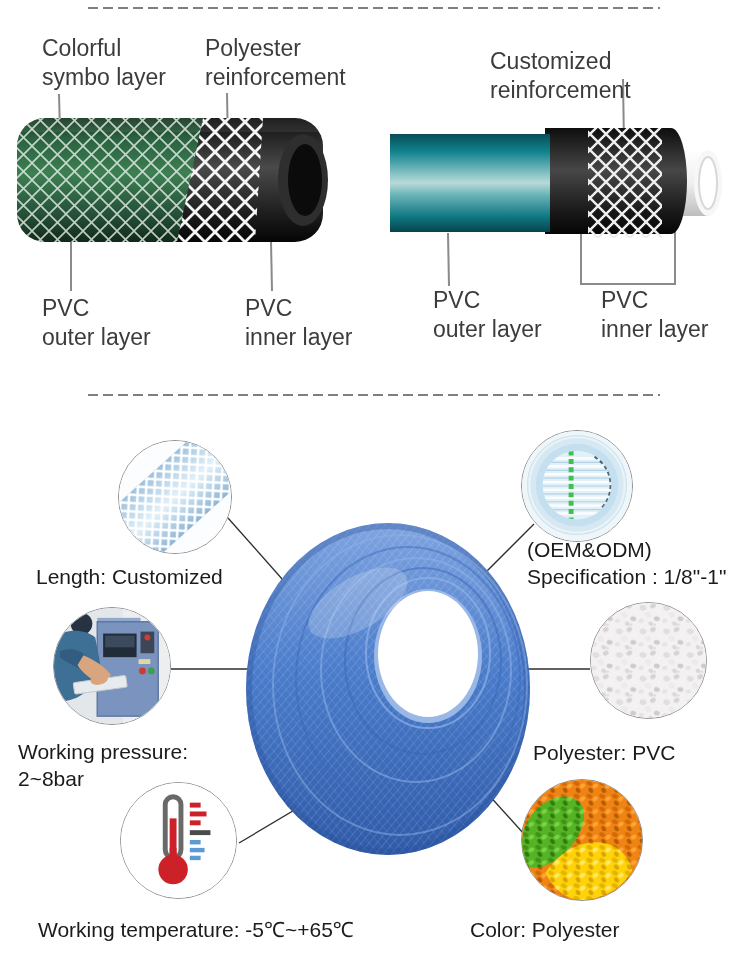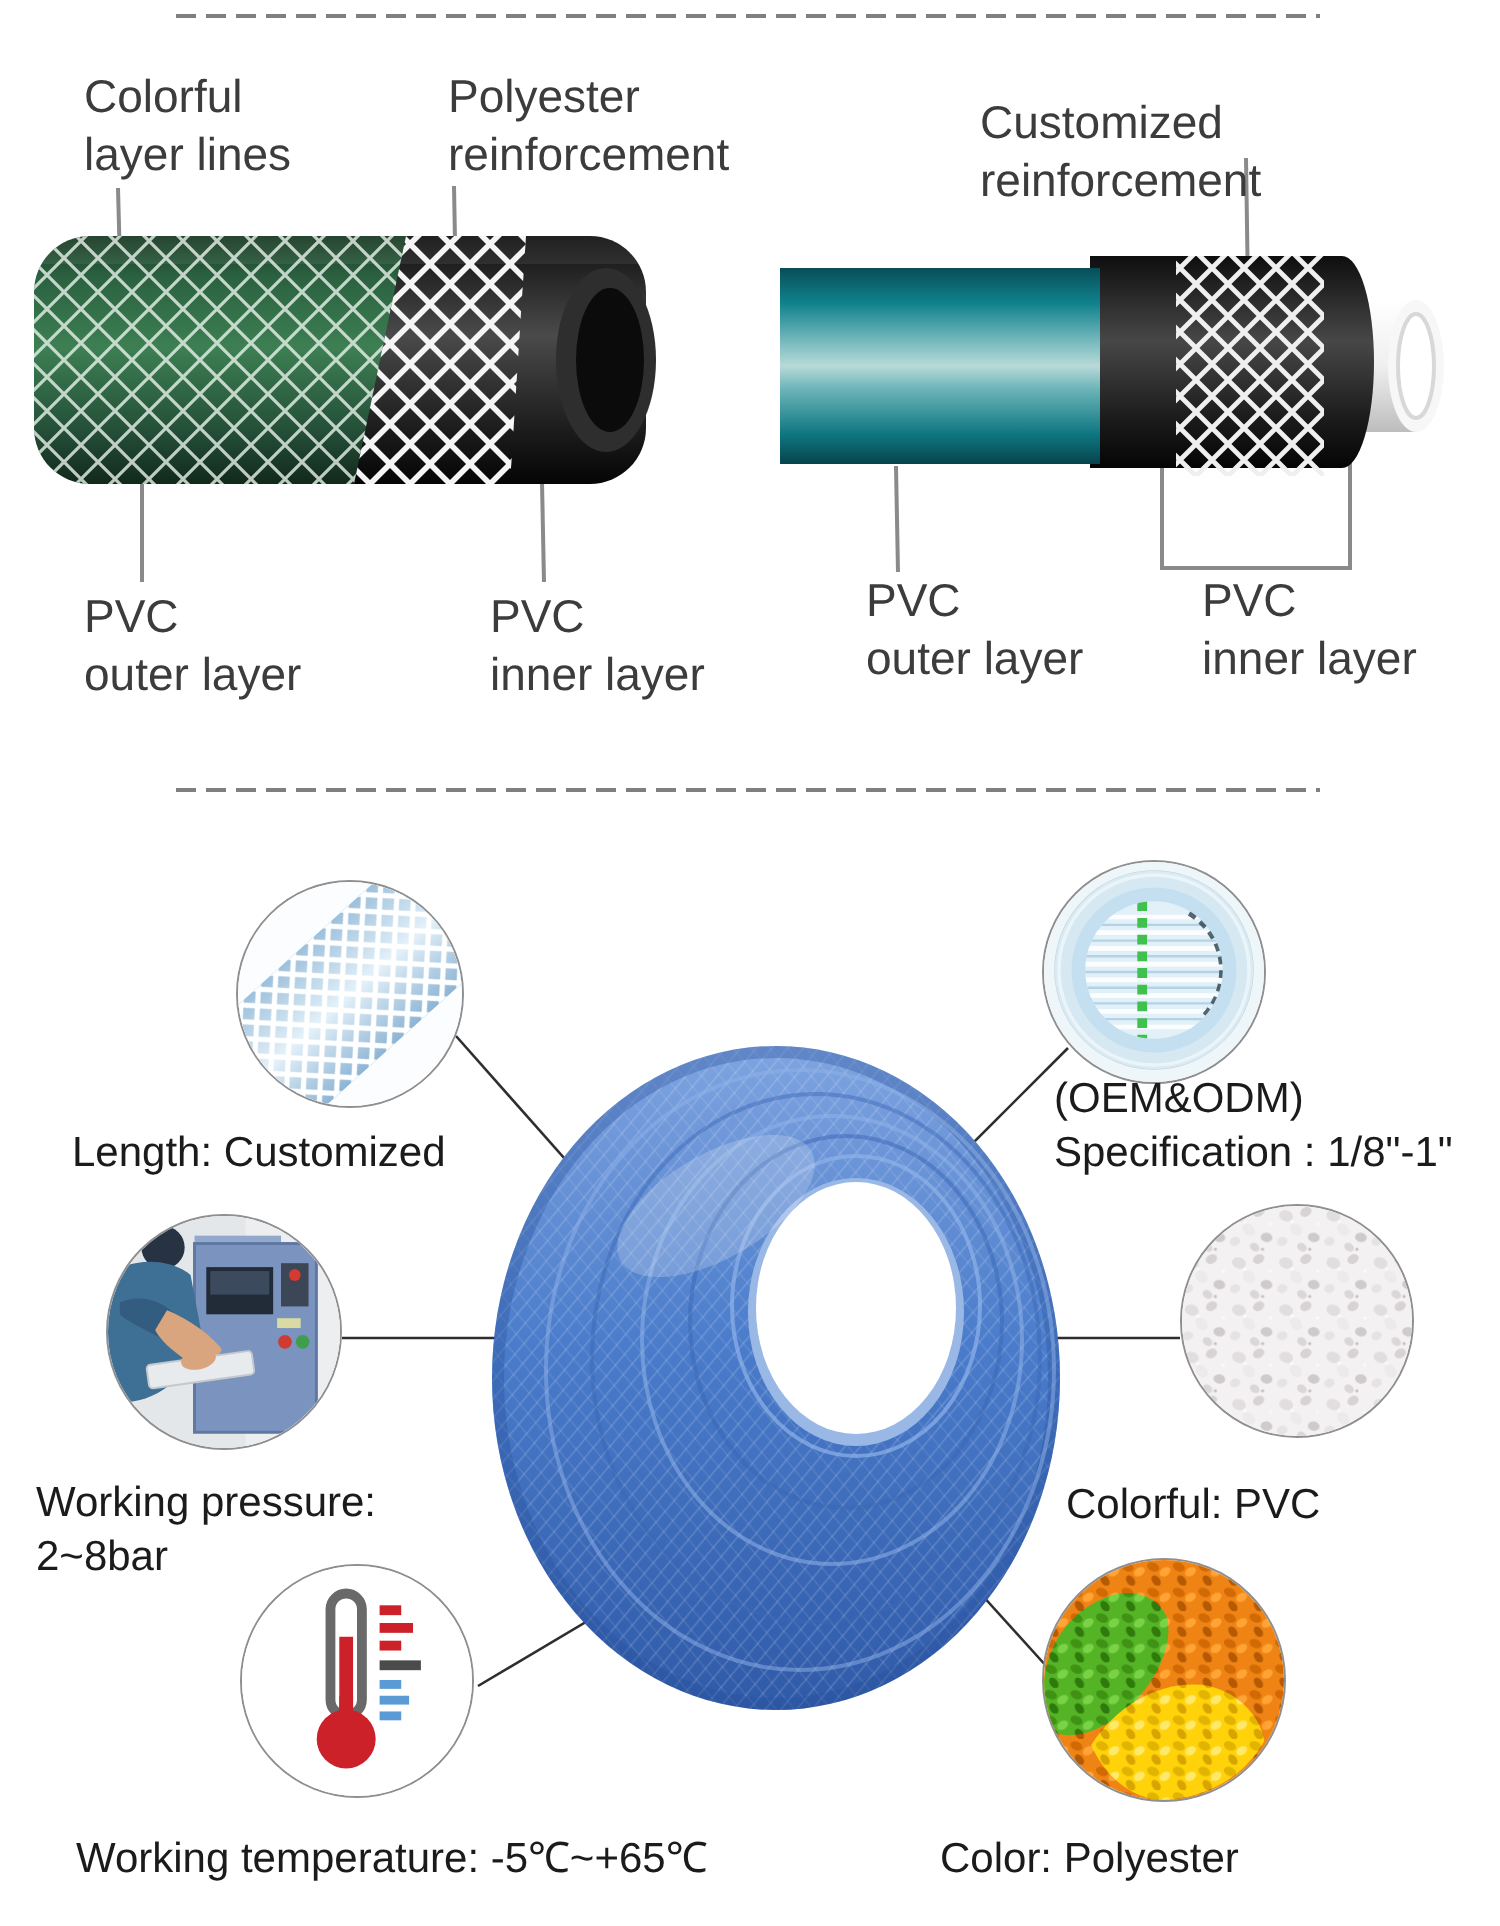--- a/index.html
+++ b/index.html
@@ -39,23 +39,23 @@
       <line x1="534" y1="524" x2="466" y2="592"></line>
       <line x1="171" y1="669" x2="273" y2="669"></line>
       <line x1="519" y1="669" x2="590" y2="669"></line>
       <line x1="239" y1="843" x2="362" y2="770"></line>
       <line x1="467" y1="771" x2="524" y2="834"></line>
     </g>
   </svg>
 
   <div class="lbl" style="left:42px;top:34px">
     <span class="ln">Colorful</span>
-    <span class="ln">layer lines</span>
-  </div>
-  <div class="lbl" style="left:224px;top:34px">
+    <span class="ln">symbo layer</span>
+  </div>
+  <div class="lbl" style="left:205px;top:34px">
     <span class="ln">Polyester</span>
     <span class="ln">reinforcement</span>
   </div>
   <div class="lbl" style="left:490px;top:47px">
     <span class="ln">Customized reinforcement</span>
   </div>
 
   <div class="fig" style="left:15px;top:112px">
     <svg width="320" height="140" viewBox="0 0 320 140">
       <defs>
@@ -282,21 +282,21 @@
           <ellipse cx="3" cy="18" rx="2.7" ry="2.2" fill="#e7e3e5" transform="rotate(-20 3 18)"></ellipse>
           <ellipse cx="13" cy="21" rx="2.6" ry="2" fill="#dbd6d9" transform="rotate(35 13 21)"></ellipse>
           <circle cx="8" cy="8" r="0.9" fill="#fbfafb"></circle>
           <circle cx="21" cy="9" r="0.9" fill="#fbfafb"></circle>
           <circle cx="17" cy="22" r="0.8" fill="#c2bcbf"></circle>
         </pattern>
       </defs>
       <rect width="117" height="117" fill="url(#wGran)"></rect>
     </svg>
   </div>
-  <div class="feat center" style="left:533px;top:739px;width:212px">Colorful: PVC</div>
+  <div class="feat center" style="left:533px;top:739px;width:212px">Polyester: PVC</div>
 
   <div class="circle" style="left:120px;top:782px;width:117px;height:117px">
     <svg viewBox="0 0 117 117">
       <rect width="117" height="117" fill="#ffffff"></rect>
       <rect x="45" y="14" width="16" height="62" rx="8" fill="#ffffff" stroke="#696969" stroke-width="5"></rect>
       <rect x="49.5" y="36" width="7" height="38" fill="#cc2129"></rect>
       <circle cx="53" cy="88" r="15" fill="#cc2129"></circle>
       <rect x="49.5" y="66" width="7" height="20" fill="#cc2129"></rect>
       <rect x="70" y="20" width="11" height="5" fill="#cc2129"></rect>
       <rect x="70" y="29" width="17" height="5" fill="#cc2129"></rect>

